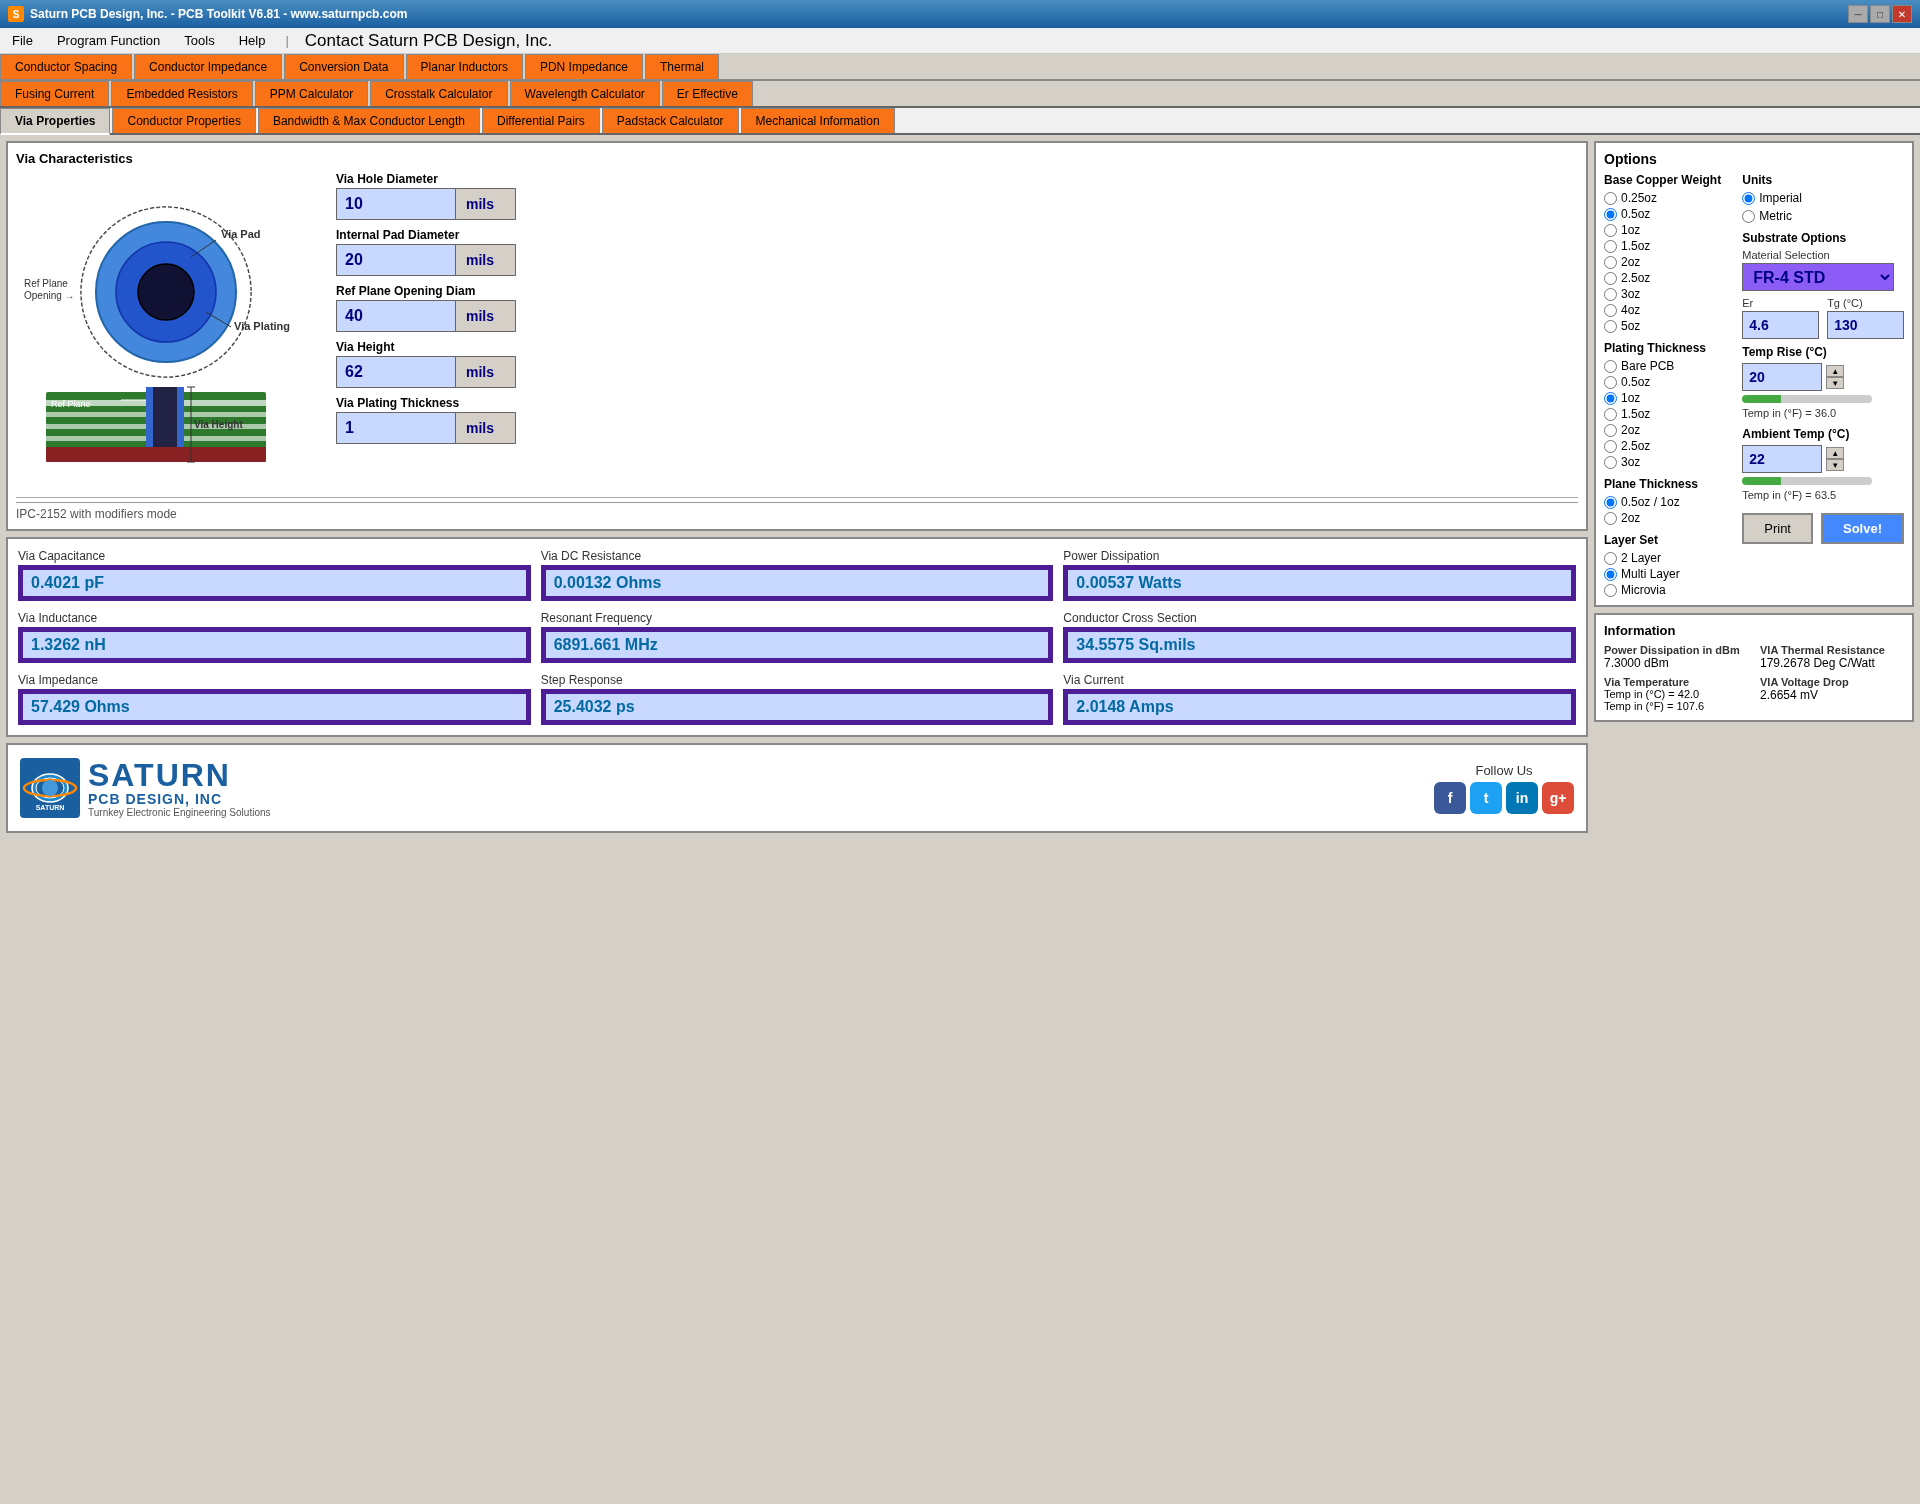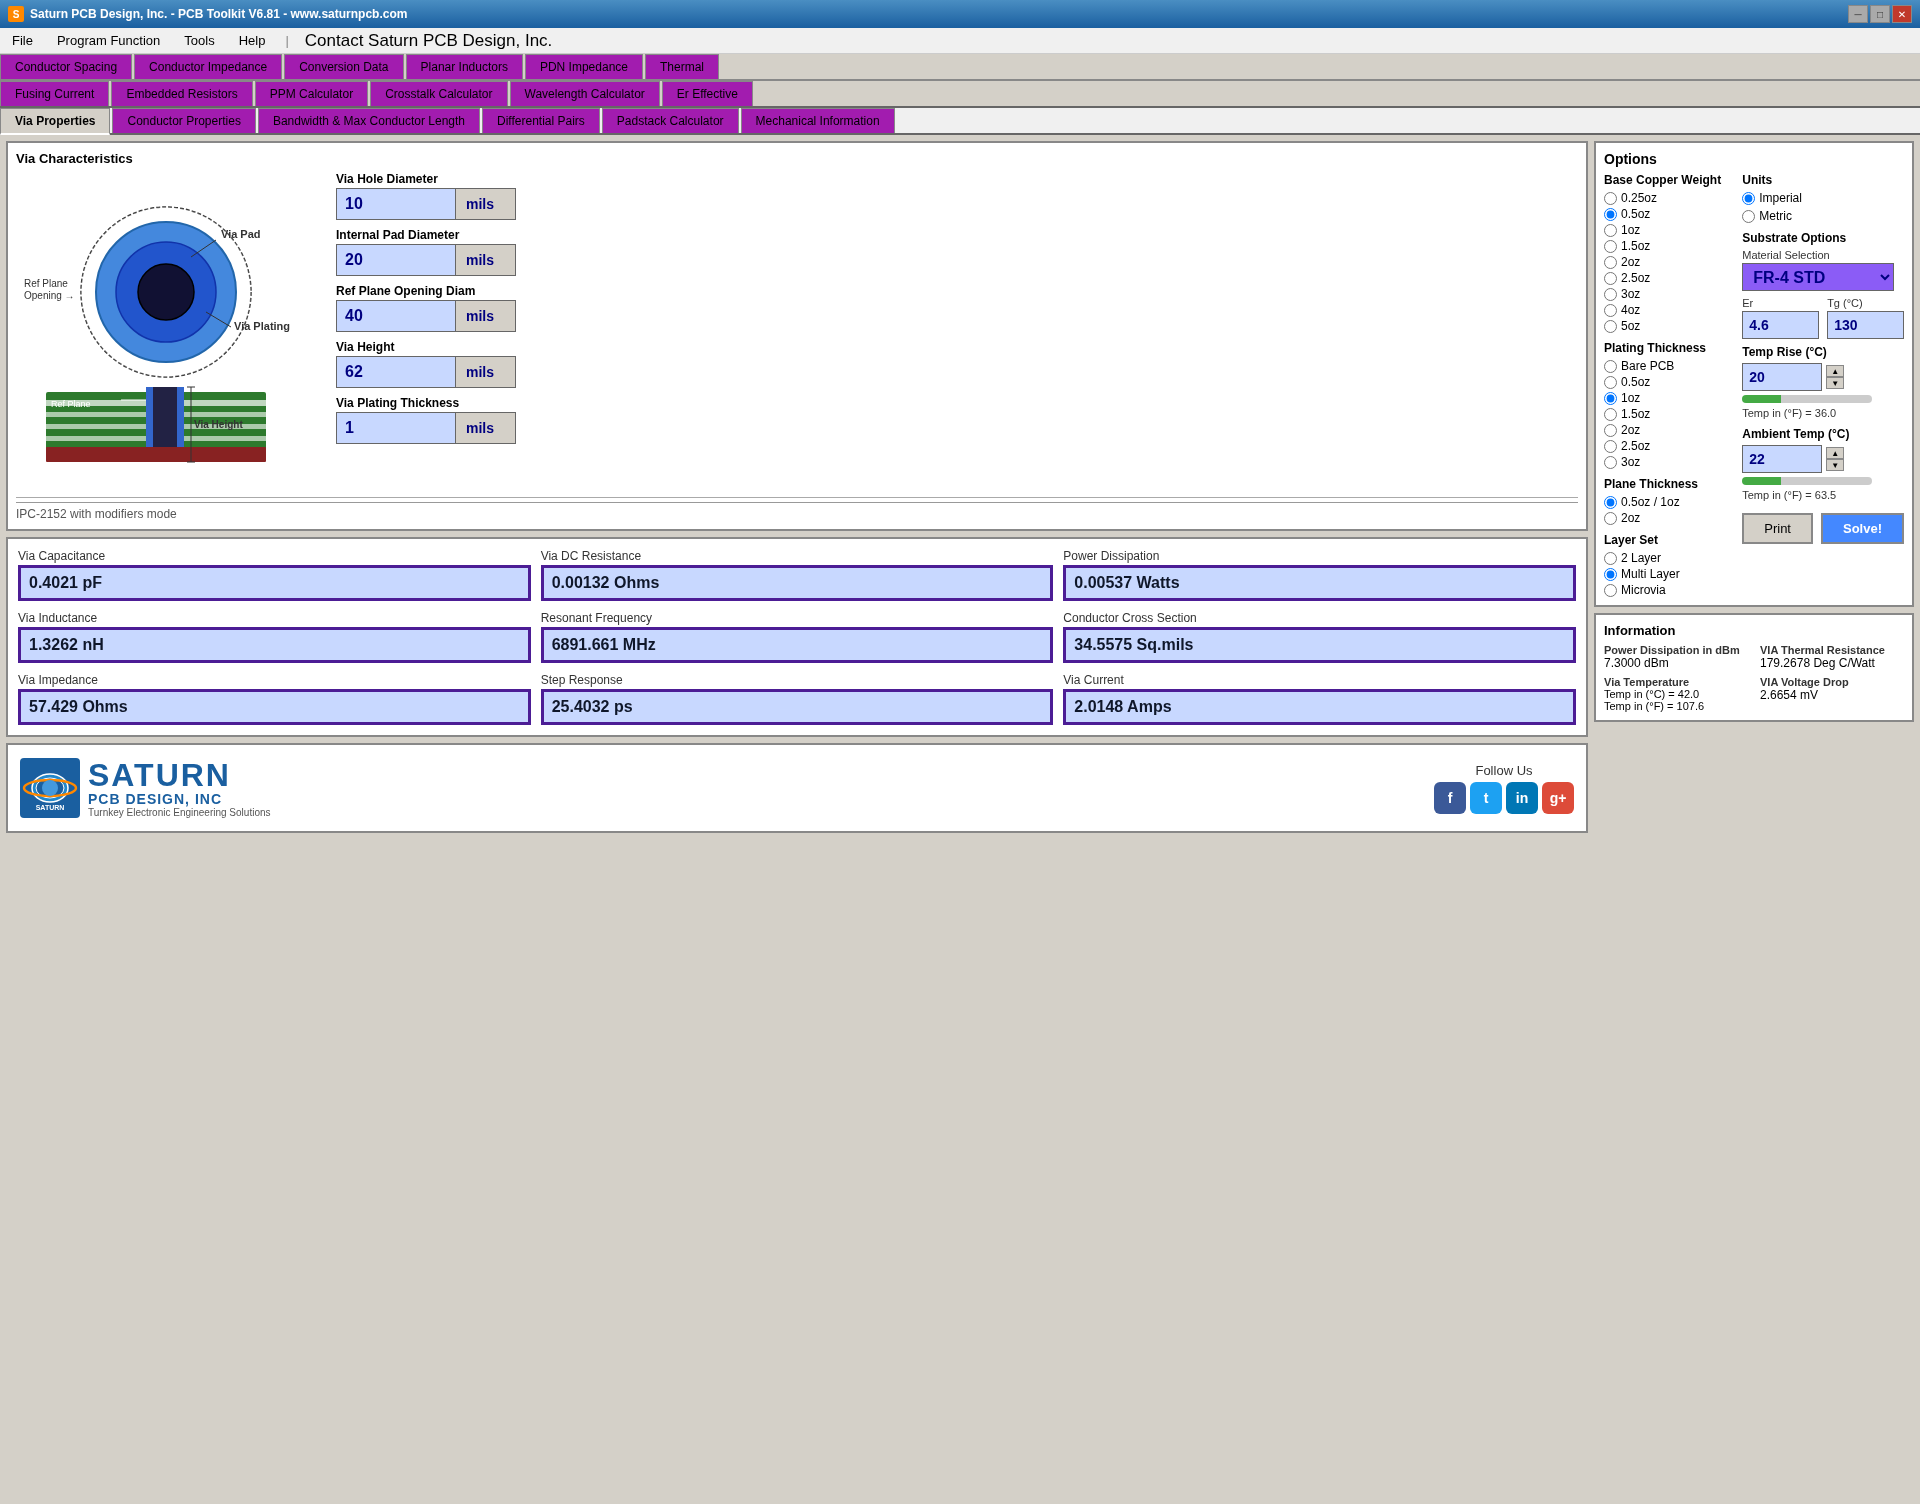--- a/index.html
+++ b/index.html
@@ -38,21 +38,21 @@
     
     .tab-row {
       display: flex;
       background: #d4d0c8;
       border-bottom: 2px solid #888;
     }
     .tab {
       padding: 5px 14px;
       border: 1px solid #888;
       border-bottom: none;
-      background: #a21caf;
+      background: #f97316;
       cursor: pointer;
       font-size: 12px;
       color: #000;
       white-space: nowrap;
       margin-right: 2px;
     }
     .tab.active {
       background: #fff;
       border-bottom: 2px solid #fff;
       font-weight: bold;
@@ -151,25 +151,25 @@
       grid-template-columns: 1fr 1fr 1fr;
       gap: 10px;
       background: white;
       border: 2px solid #888;
       padding: 10px;
     }
     .result-item { display: flex; flex-direction: column; gap: 2px; }
     .result-label { font-size: 12px; color: #333; font-weight: normal; }
     .result-value {
       background: #c8d8ff;
-      border: 3px solid #4c1d95;
+      border: 5px solid #4c1d95;
       padding: 4px 8px;
       font-size: 16px;
       font-weight: bold;
-      color: #0f172a;
+      color: #0369a1;
       height: 36px;
       display: flex;
       align-items: center;
     }
 
     
     .logo-area {
       background: white;
       border: 2px solid #888;
       padding: 8px 12px;

